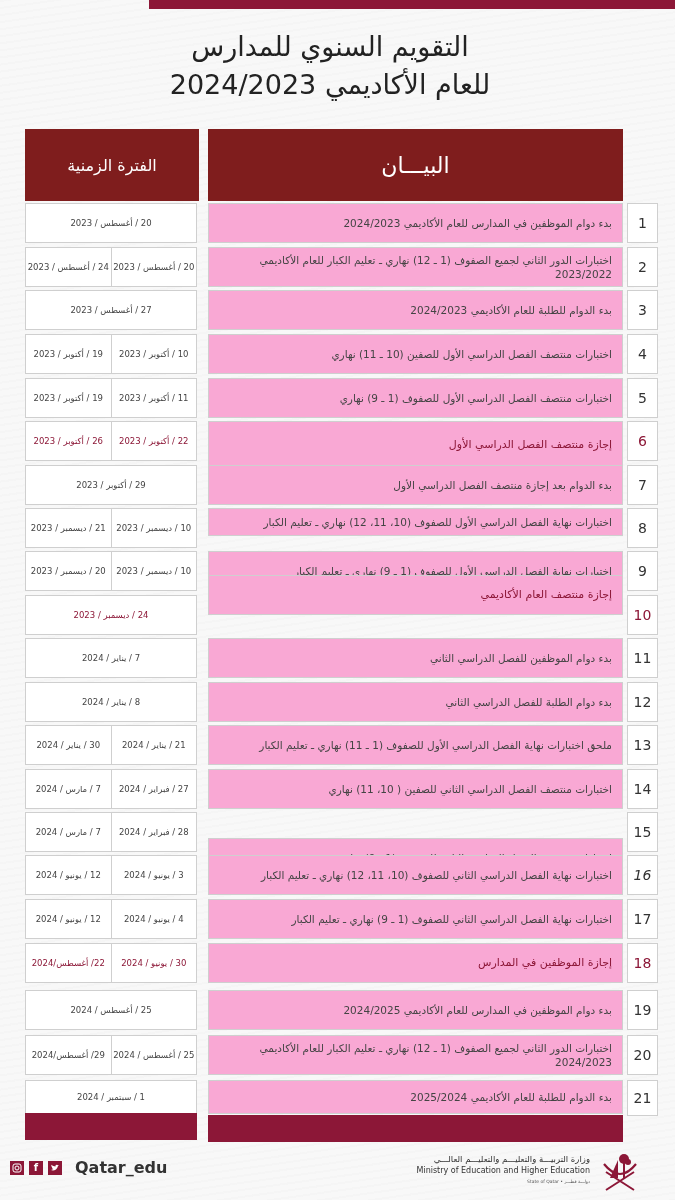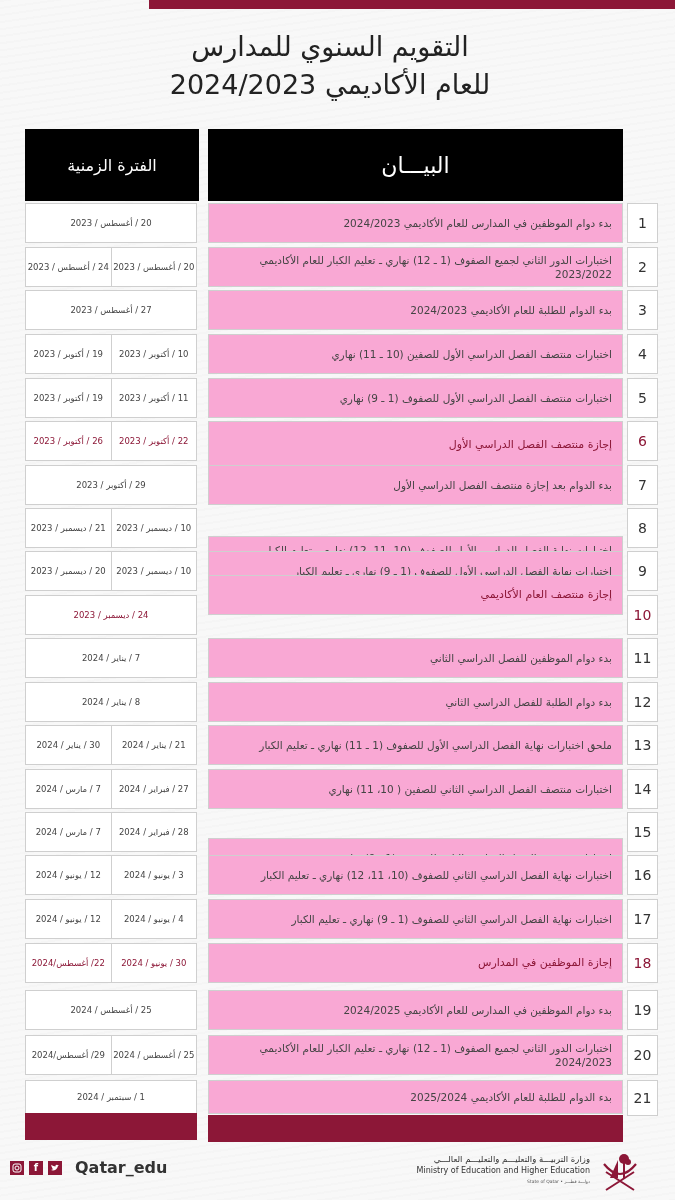--- a/index.html
+++ b/index.html
@@ -7,21 +7,21 @@
     width: 675px; height: 1200px; position: relative; overflow: hidden;
     background-color: #f8f8f8;
     background-image: repeating-linear-gradient(172deg, rgba(0,0,0,0.012) 0px, rgba(0,0,0,0.012) 2px, rgba(255,255,255,0) 2px, rgba(255,255,255,0) 7px);
     font-family: "DejaVu Sans", sans-serif;
     color: #555;
   }
   .top-bar { position: absolute; left: 149px; top: 0; width: 526px; height: 9px; background: #8c1737; }
   .title { position: absolute; left: 100px; width: 460px; text-align: center; direction: rtl; color: #222; font-family: "DejaVu Sans", sans-serif; font-size: 27px; line-height: 34px; }
   .title.l1 { top: 30px; }
   .title.l2 { top: 68px; }
-  .hdr { position: absolute; background: #000000; color: #fff; display: flex; align-items: center; justify-content: center; direction: rtl; }
+  .hdr { position: absolute; background: #7f1d1d; color: #fff; display: flex; align-items: center; justify-content: center; direction: rtl; }
   .hdr-period { left: 25px; top: 129px; width: 174px; height: 72px; font-size: 16px; }
   .hdr-desc { left: 208px; top: 129px; width: 415px; height: 72px; font-size: 22px; letter-spacing: 1px; }
   .row { position: absolute; left: 0; width: 675px; }
   .date-cell { position: absolute; left: 25px; width: 172px; background: #fff; border: 1px solid #cfcfcf; box-sizing: border-box; display: flex; direction: rtl; }
   .date-cell .half { flex: 1; display: flex; align-items: center; justify-content: center; font-size: 8.5px; color: #444; direction: rtl; white-space: nowrap; }
   .date-cell .half + .half { border-right: 1px solid #cfcfcf; }
   .desc-cell { position: absolute; left: 208px; width: 415px; background: #f9a8d4; border: 1px solid #cfcfcf; box-sizing: border-box; direction: rtl; display: flex; align-items: center; padding: 0 10px; font-size: 10.5px; line-height: 14px; color: #444; }
   .num-cell { position: absolute; left: 627px; width: 31px; background: #fff; border: 1px solid #cfcfcf; box-sizing: border-box; display: flex; align-items: center; justify-content: center; font-size: 14px; color: #333; }
   .hl .desc-cell, .hl .half, .hl .num-cell { color: #8c1737; }
   .hl .desc-cell { font-size: 11px; }
@@ -100,21 +100,21 @@
         <div class="half">29 / أكتوبر / 2023</div>
       </div>
       <div class="desc-cell" style="top: 465px; height: 40px;">بدء الدوام بعد إجازة منتصف الفصل الدراسي الأول</div>
       <div class="num-cell" style="top: 465px; height: 40px;">7</div>
     </div>
     <div class="row">
       <div class="date-cell" style="top: 508px; height: 40px;">
         <div class="half">10 / ديسمبر / 2023</div>
         <div class="half">21 / ديسمبر / 2023</div>
       </div>
-      <div class="desc-cell" style="top: 508px; height: 28px; margin-top: 28px;">اختبارات نهاية الفصل الدراسي الأول للصفوف (10، 11، 12) نهاري ـ تعليم الكبار</div>
+      <div class="desc-cell" style="top: 508px; height: 28px;">اختبارات نهاية الفصل الدراسي الأول للصفوف (10، 11، 12) نهاري ـ تعليم الكبار</div>
       <div class="num-cell" style="top: 508px; height: 40px;">8</div>
     </div>
     <div class="row">
       <div class="date-cell" style="top: 551px; height: 40px;">
         <div class="half">10 / ديسمبر / 2023</div>
         <div class="half">20 / ديسمبر / 2023</div>
       </div>
       <div class="desc-cell" style="top: 551px; height: 40px;">اختبارات نهاية الفصل الدراسي الأول للصفوف (1 ـ 9) نهاري ـ تعليم الكبار</div>
       <div class="num-cell" style="top: 551px; height: 40px;">9</div>
     </div>
@@ -162,21 +162,21 @@
       </div>
       <div class="desc-cell" style="top: 812px; height: 40px; margin-top: 26px;">اختبارات منتصف الفصل الدراسي الثاني للصفوف (1 ـ 9) نهاري</div>
       <div class="num-cell" style="top: 812px; height: 40px;">15</div>
     </div>
     <div class="row">
       <div class="date-cell" style="top: 855px; height: 40px;">
         <div class="half">3 / يونيو / 2024</div>
         <div class="half">12 / يونيو / 2024</div>
       </div>
       <div class="desc-cell" style="top: 855px; height: 40px;">اختبارات نهاية الفصل الدراسي الثاني للصفوف (10، 11، 12) نهاري ـ تعليم الكبار</div>
-      <div class="num-cell" style="top: 855px; height: 40px;">16</div>
+      <div class="num-cell" style="top: 855px; height: 40px; font-style: italic;">16</div>
     </div>
     <div class="row">
       <div class="date-cell" style="top: 899px; height: 40px;">
         <div class="half">4 / يونيو / 2024</div>
         <div class="half">12 / يونيو / 2024</div>
       </div>
       <div class="desc-cell" style="top: 899px; height: 40px;">اختبارات نهاية الفصل الدراسي الثاني للصفوف (1 ـ  9)  نهاري ـ تعليم الكبار</div>
       <div class="num-cell" style="top: 899px; height: 40px;">17</div>
     </div>
     <div class="row hl">

